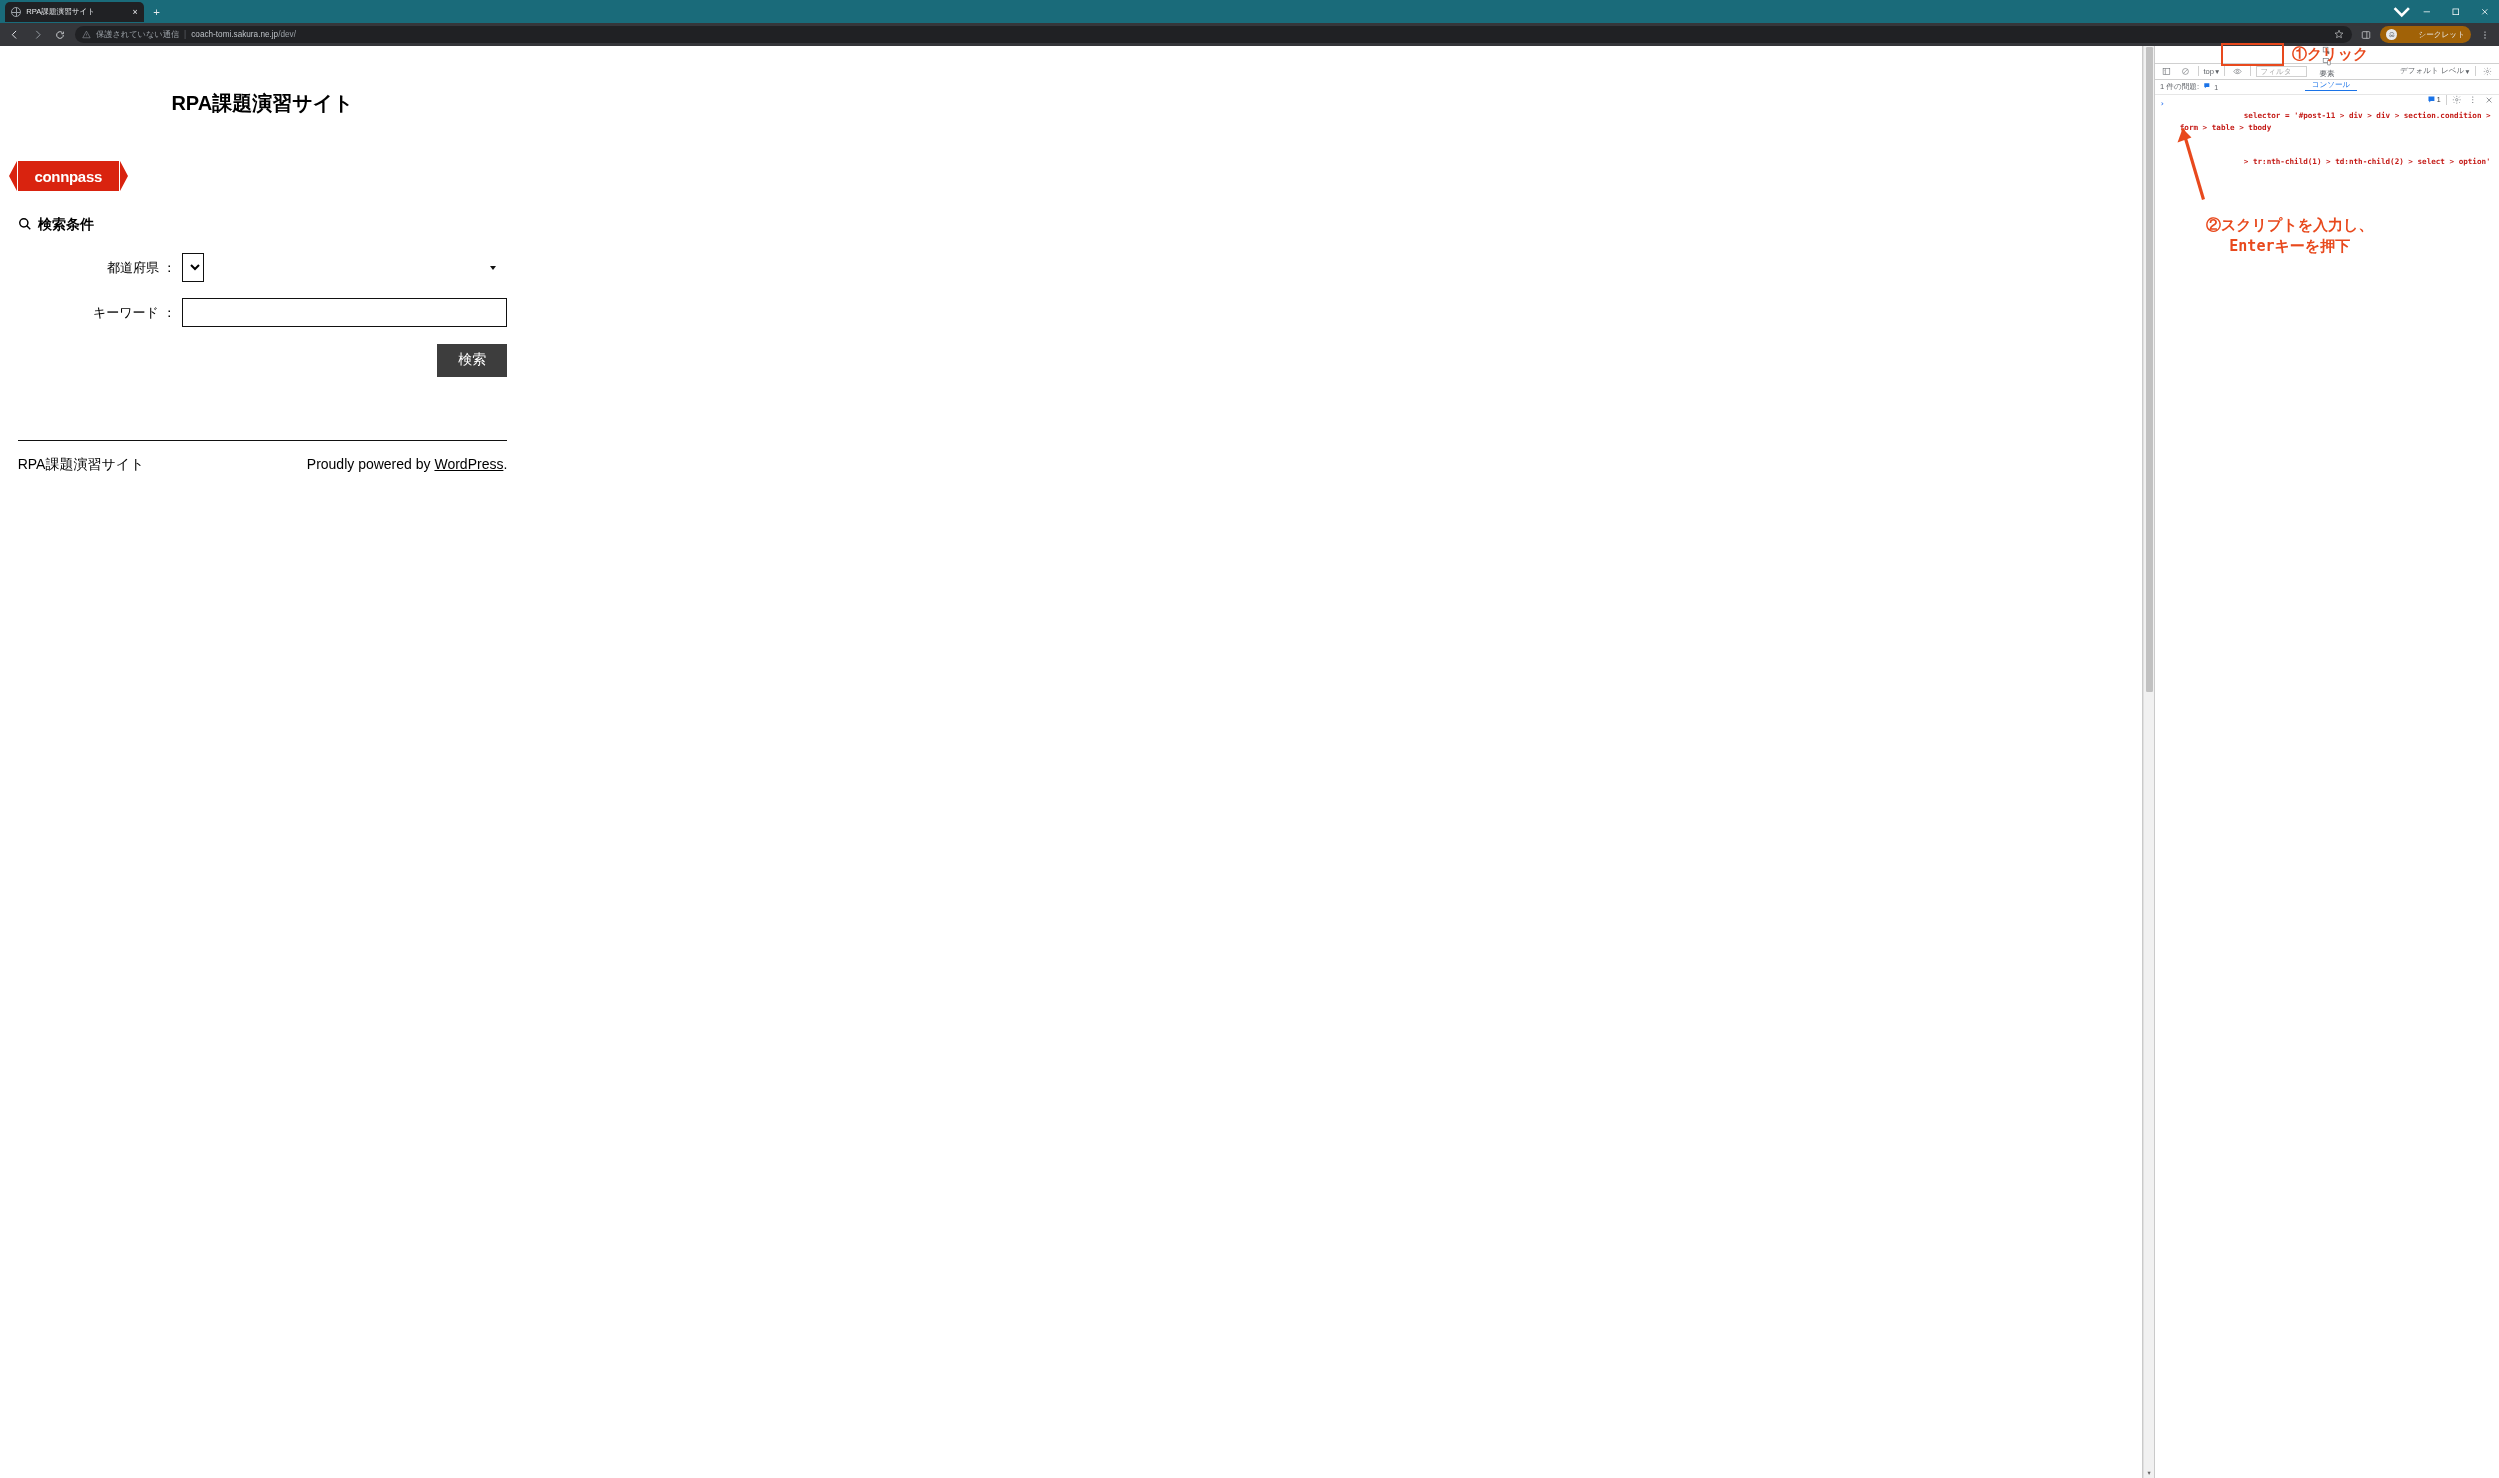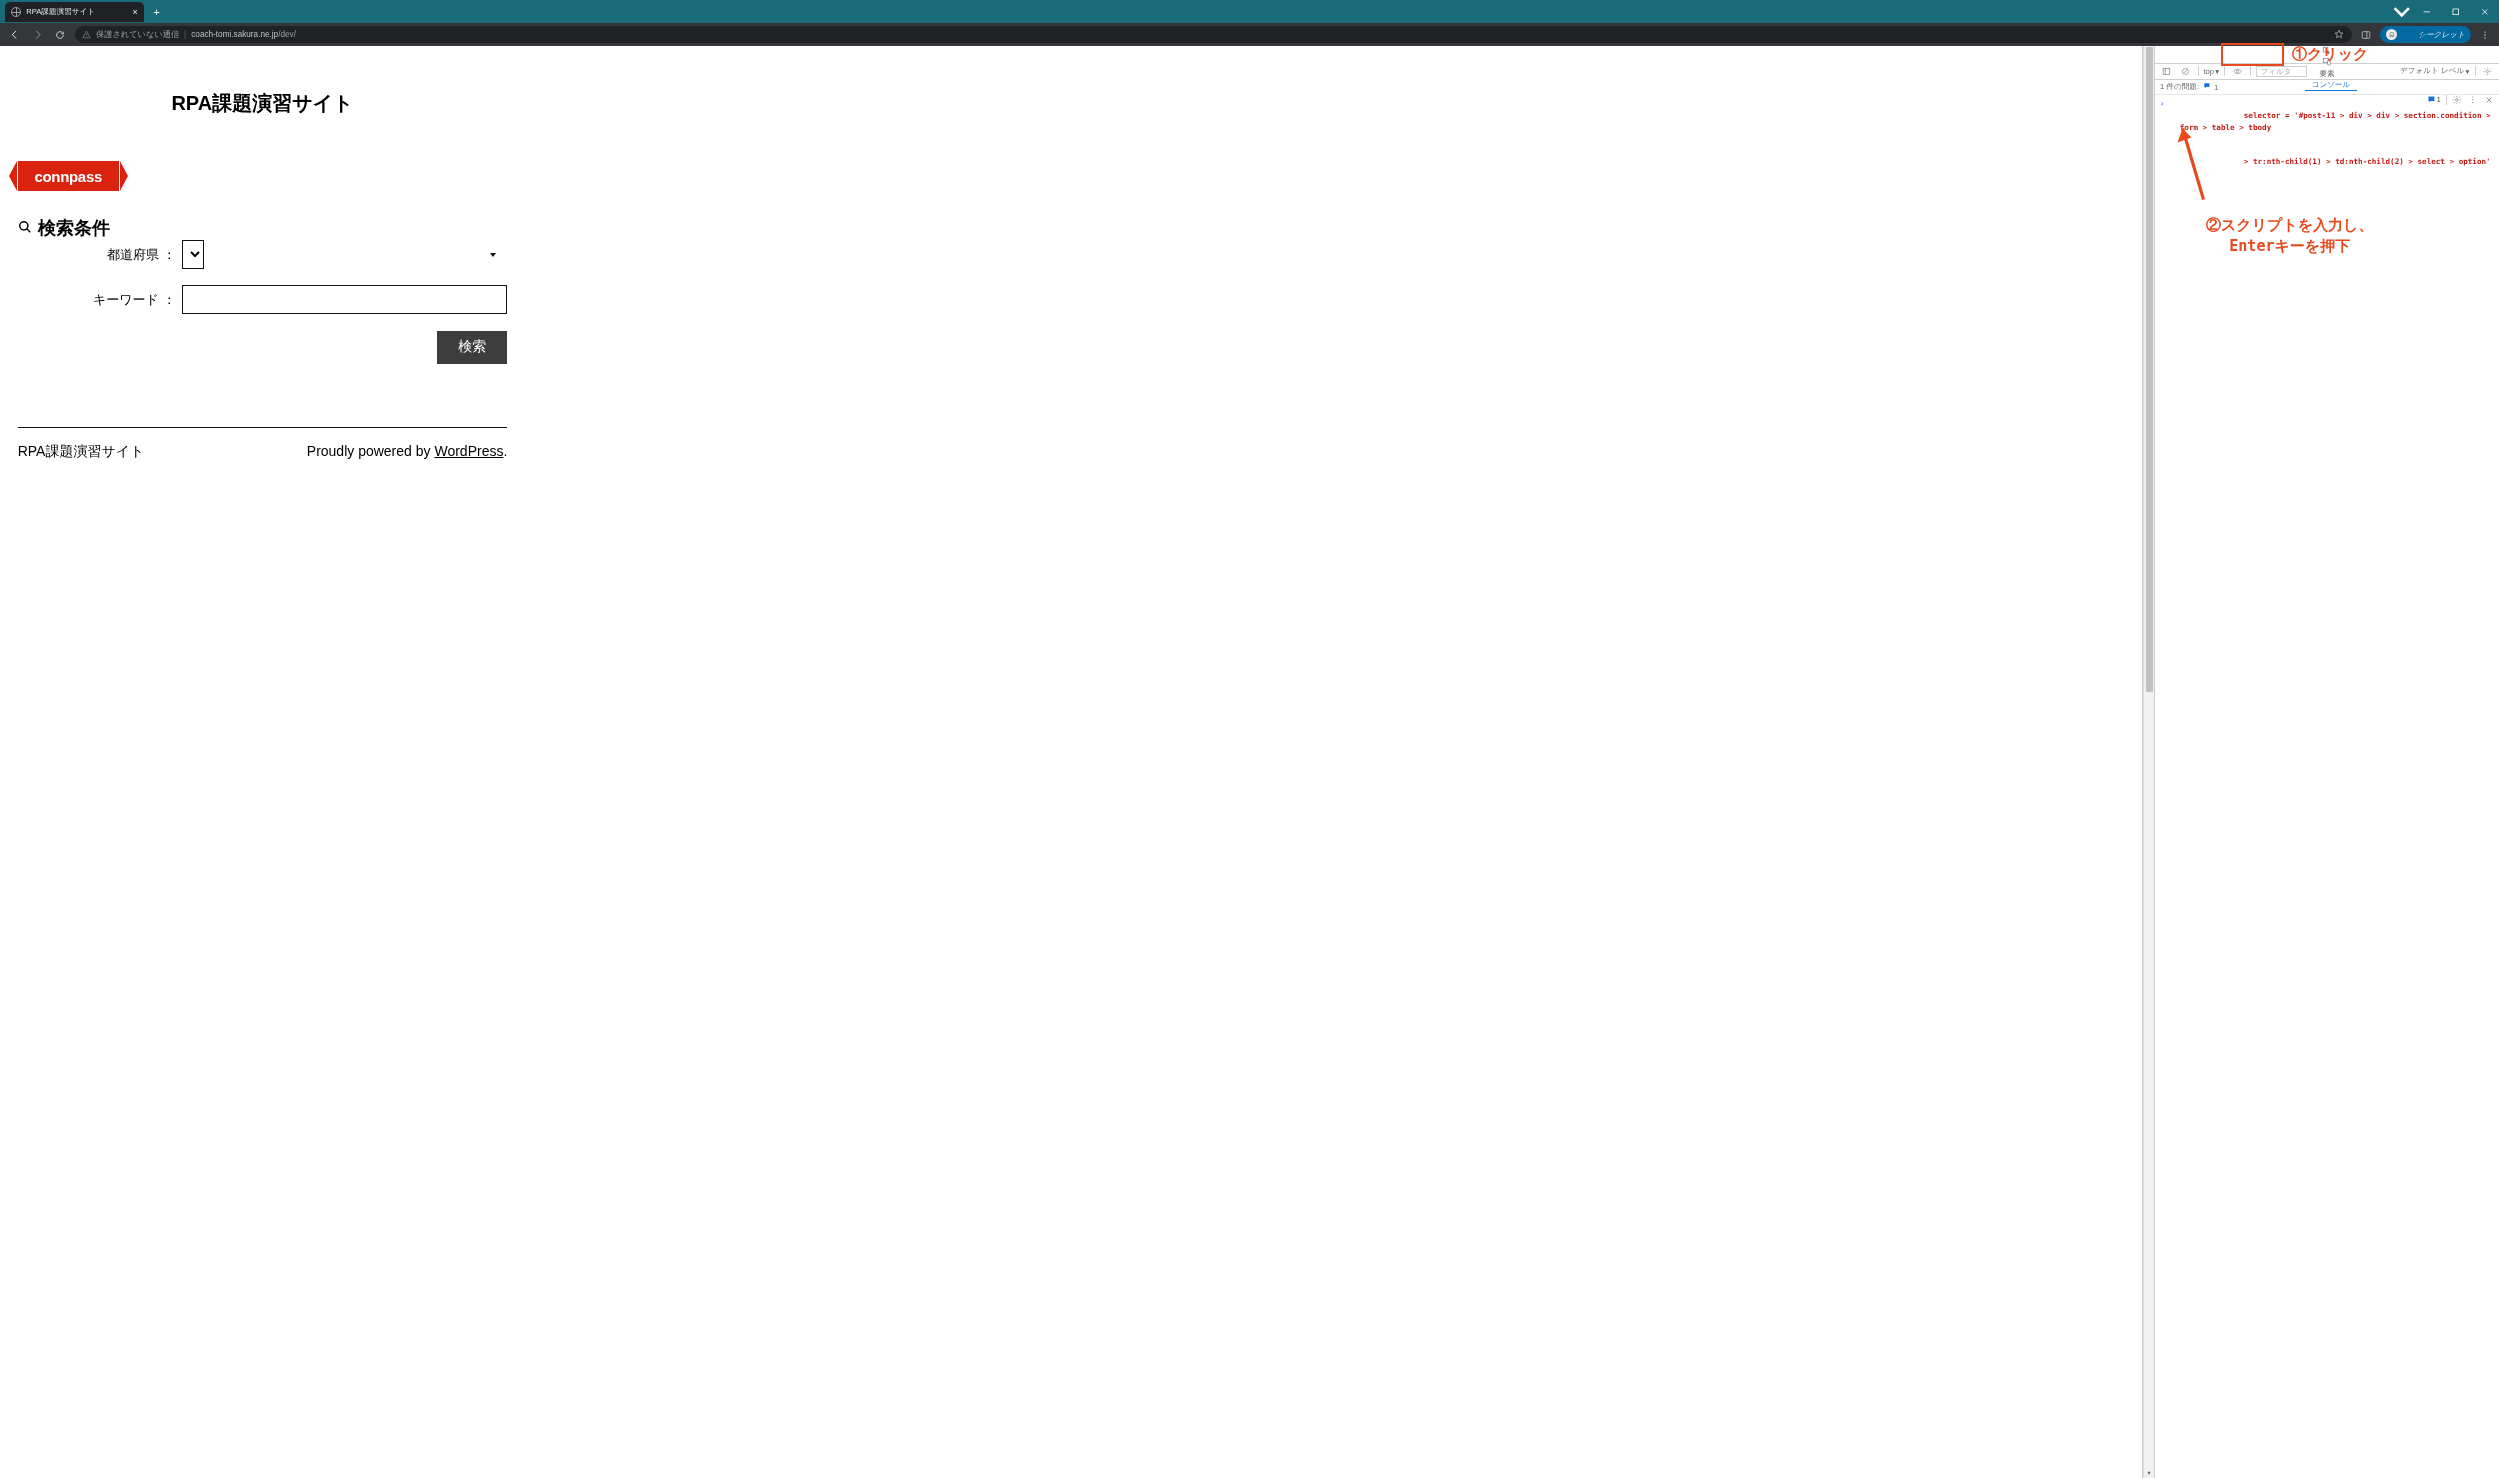--- a/index.html
+++ b/index.html
@@ -77,22 +77,22 @@
       width:8.9px; height:8.9px; display:inline-flex; align-items:center; justify-content:center;
     }
     .omnibox .sep { color: #5f6368; }
     .omni-path { color: #bdc1c6; }
     .right-icons { display: flex; align-items: center; gap: 3.8px; }
     .icon-btn {
       width: 19px; height: 19px; display:flex; align-items:center; justify-content:center;
       color: #e8eaed; cursor:pointer; border-radius: 50%;
     }
     .incognito-pill {
-      background: #0369a1; color:#e8eaed; height:17.7px; border-radius:8.9px;
-      display:flex; align-items:center; gap:21px; padding:0 6.3px; font-size:7.6px;font-style:italic;
+      background: #a16207; color:#e8eaed; height:17.7px; border-radius:8.9px;
+      display:flex; align-items:center; gap:21px; padding:0 6.3px; font-size:7.6px;
     }
     .incog-icon {
       width:11.4px; height:11.4px; background:#e8eaed; border-radius:50%;
       display:flex; align-items:center; justify-content:center; color:#3c4043; font-size:7px;
     }
     
     .content-split { flex:1; display:flex; min-height:0; }
     .page-viewport {
       flex: 1; position: relative; overflow: auto; background: #fff;
       border-right: 0.6px solid #cacaca;
@@ -107,21 +107,22 @@
       font-weight:700; font-size:15px; position:relative; letter-spacing:-0.3px;
       margin-bottom: 25px;
     }
     .logo-connpass::before, .logo-connpass::after {
       content:""; position:absolute; top:0; bottom:0; width:0; height:0;
       border-top:15px solid transparent; border-bottom:15px solid transparent;
     }
     .logo-connpass::before { left:-8.9px; border-right:8.9px solid #d9230f; }
     .logo-connpass::after { right:-8.9px; border-left:8.9px solid #d9230f; }
     .search-heading {
-      font-size: 18px; font-weight:700; display:flex; align-items:center; gap:6.3px;
+      font-size: 14px; font-weight:700; display:flex; align-items:center; gap:6.3px;
+      margin-bottom: 19px;
     }
     .form-row { display:flex; align-items:center; margin-bottom: 16.4px; gap: 6.3px; }
     .form-label { width: 158px; text-align:right; font-size: 13px; }
     .form-label .colon { margin-left: 3.8px; }
     .form-control {
       flex:1; height: 29px; border: 0.9px solid #111; background:#fff;
     }
     .select-wrap { position:relative; flex:1; }
     .select-wrap .caret {
       position:absolute; right:11.4px; top:50%; transform:translateY(-50%);

